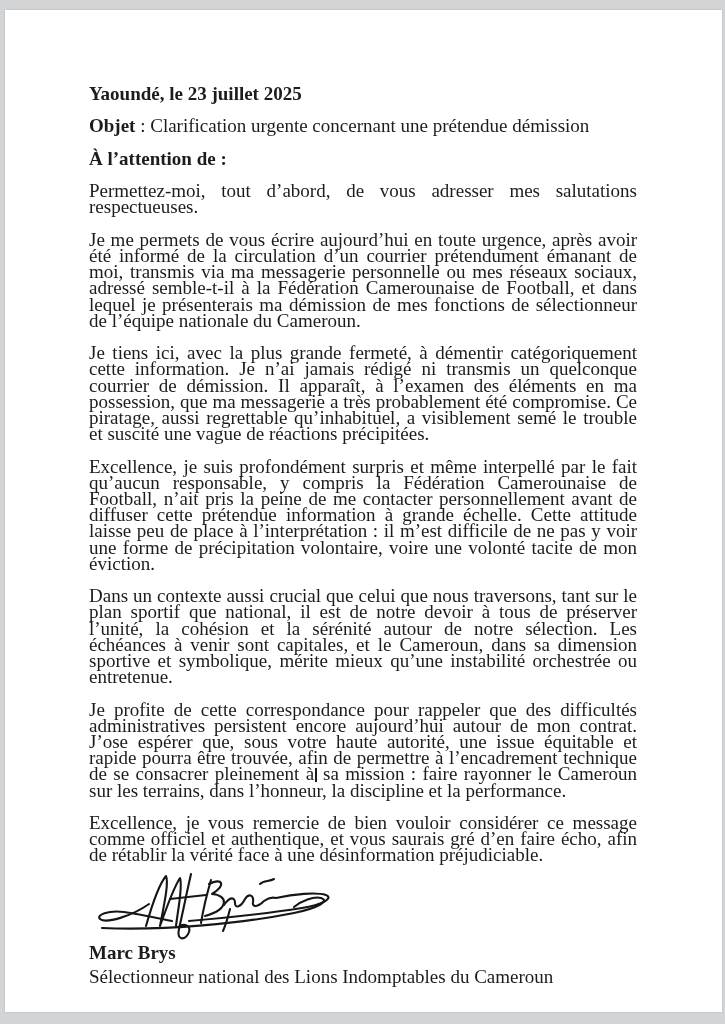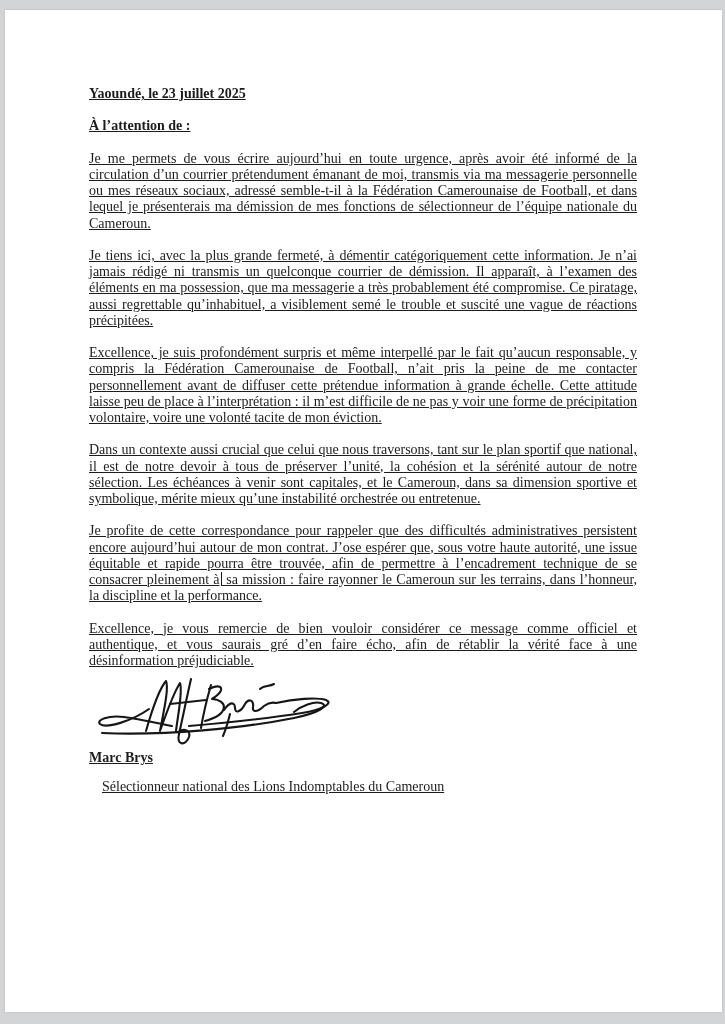--- a/index.html
+++ b/index.html
@@ -19,23 +19,22 @@
     bottom: 12px;
     background: #ffffff;
     box-shadow: 0 0 2px rgba(0,0,0,0.15);
   }
   .letter-body {
     position: absolute;
     top: 76px;
     left: 84px;
     width: 548px;
     color: #1c1c1c;
-    font-size: 14px;
+    font-size: 19px;
     line-height: 16.2px;
-    text-decoration: underline;
   }
   .line { margin: 0; }
   .b { font-weight: bold; }
   p.para {
     margin: 16.2px 0 0 0;
     text-align: justify;
   }
   .block-gap { margin-top: 16.2px; }
   .text-cursor {
     display: inline-block;
@@ -43,37 +42,39 @@
     height: 14px;
     background: #1c1c1c;
     vertical-align: -2px;
     margin-left: 1px;
   }
   .signature-wrap {
     margin-top: 7px;
     height: 70px;
   }
   .sig-name { margin: 4px 0 8px 0; font-weight: bold; }
-  .sig-title { margin: 13px; }
+  .sig-title { margin: 0; }
   svg.sig { display: block; }
 </style>
 </head>
 <body>
 
 <div class="page">
   <div class="letter-body">
 
     <p class="line b">Yaoundé, le 23 juillet 2025</p>
 
+    <p class="line block-gap"><span class="b">Objet</span><span> : Clarification urgente concernant une prétendue démission</span></p>
 
     <div class="block-gap">
       <p class="line b">À l’attention de :</p>
     </div>
 
 
+    <p class="para">Permettez-moi, tout d’abord, de vous adresser mes salutations respectueuses.</p>
     <p class="para">Je me permets de vous écrire aujourd’hui en toute urgence, après avoir été informé de la circulation d’un courrier prétendument émanant de moi, transmis via ma messagerie personnelle ou mes réseaux sociaux, adressé semble-t-il à la Fédération Camerounaise de Football, et dans lequel je présenterais ma démission de mes fonctions de sélectionneur de l’équipe nationale du Cameroun.</p>
     <p class="para">Je tiens ici, avec la plus grande fermeté, à démentir catégoriquement cette information. Je n’ai jamais rédigé ni transmis un quelconque courrier de démission. Il apparaît, à l’examen des éléments en ma possession, que ma messagerie a très probablement été compromise. Ce piratage, aussi regrettable qu’inhabituel, a visiblement semé le trouble et suscité une vague de réactions précipitées.</p>
     <p class="para">Excellence, je suis profondément surpris et même interpellé par le fait qu’aucun responsable, y compris la Fédération Camerounaise de Football, n’ait pris la peine de me contacter personnellement avant de diffuser cette prétendue information à grande échelle. Cette attitude laisse peu de place à l’interprétation : il m’est difficile de ne pas y voir une forme de précipitation volontaire, voire une volonté tacite de mon éviction.</p>
     <p class="para">Dans un contexte aussi crucial que celui que nous traversons, tant sur le plan sportif que national, il est de notre devoir à tous de préserver l’unité, la cohésion et la sérénité autour de notre sélection. Les échéances à venir sont capitales, et le Cameroun, dans sa dimension sportive et symbolique, mérite mieux qu’une instabilité orchestrée ou entretenue.</p>
 
     <p class="para"><span>Je profite de cette correspondance pour rappeler que des difficultés administratives persistent encore aujourd’hui autour de mon contrat. J’ose espérer que, sous votre haute autorité, une issue équitable et rapide pourra être trouvée, afin de permettre à l’encadrement technique de se consacrer pleinement à</span><span class="text-cursor"></span><span> sa mission : faire rayonner le Cameroun sur les terrains, dans l’honneur, la discipline et la performance.</span></p>
 
     <p class="para">Excellence, je vous remercie de bien vouloir considérer ce message comme officiel et authentique, et vous saurais gré d’en faire écho, afin de rétablir la vérité face à une désinformation préjudiciable.</p>
 
     <div class="signature-wrap">

